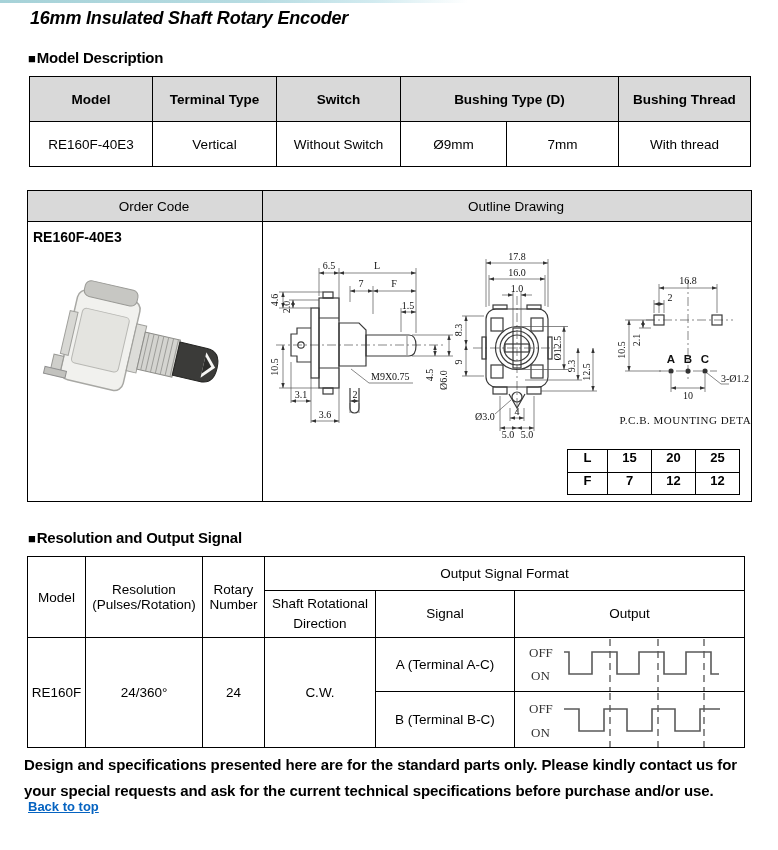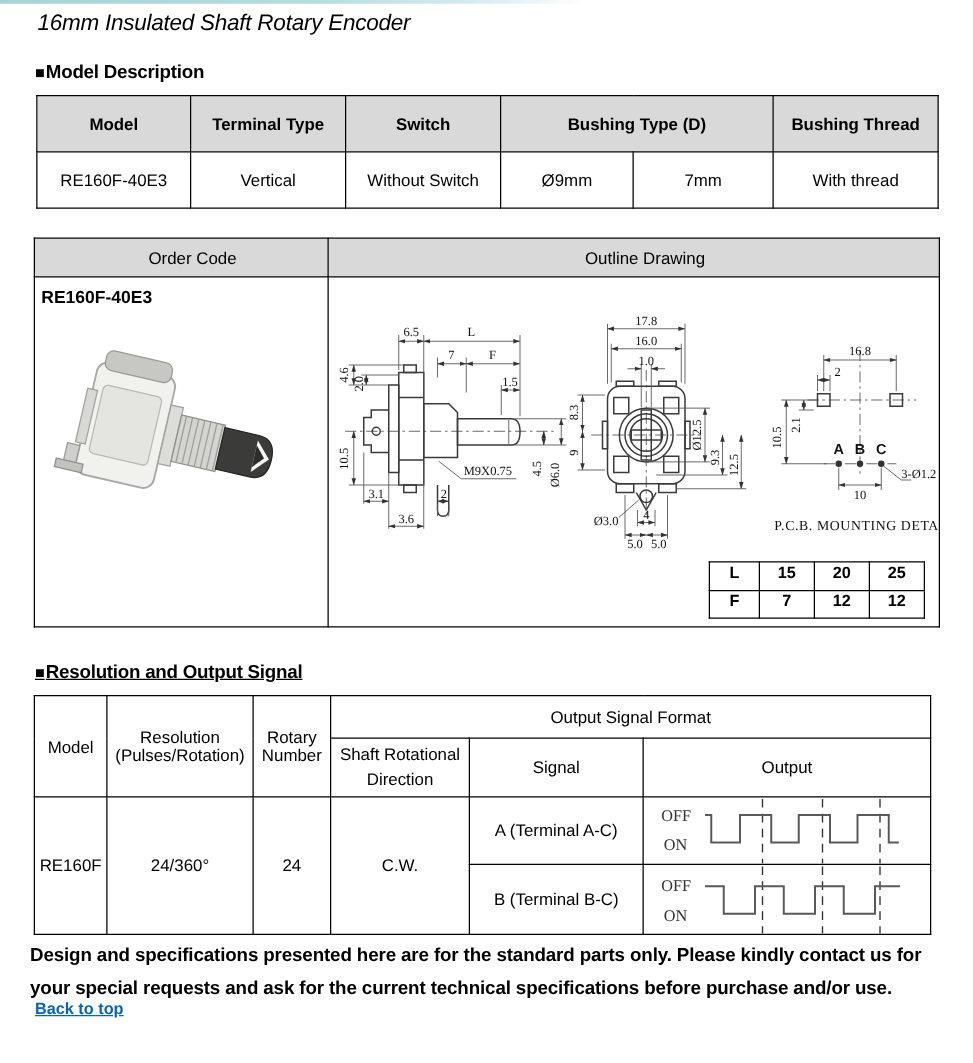--- a/index.html
+++ b/index.html
@@ -1,25 +1,25 @@
 <!DOCTYPE html>
 <html><head>
 <meta charset="utf-8">
 <style>
   html,body{margin:0;padding:0;}
   body{width:778px;height:850px;background:#fff;position:relative;overflow:hidden;
        font-family:"Liberation Sans",sans-serif;color:#000;}
   .top-strip{position:absolute;left:0;top:0;width:468px;height:3px;
        background:linear-gradient(to right,#a6d2d8 0%,#b7dce2 55%,#d2ebf0 80%,rgba(255,255,255,0) 100%);}
-  .page-title{position:absolute;left:30px;top:8px;font-size:18px;font-weight:normal;
+  .page-title{position:absolute;left:30px;top:8px;font-size:18px;font-weight:bold;
        font-style:italic;letter-spacing:-0.2px;}
   .sec-head{position:absolute;font-size:15px;font-weight:bold;letter-spacing:-0.2px;}
   .sec-head .mk{font-size:13px;margin-right:1px;}
   #sec1{left:28px;top:49px;}
-  #sec2{left:28px;top:529px;text-decoration:underline;}
+  #sec2{left:28px;top:529px;}
   table{border-collapse:collapse;table-layout:fixed;}
   td,th{border:1.5px solid #000;text-align:center;vertical-align:middle;
         font-size:13.5px;font-weight:normal;padding:0 2px;overflow:hidden;}
   .hdr{background:#d9d9d9;font-weight:bold;}
   .hdr2{background:#d9d9d9;font-weight:normal;padding-left:20px;}
   #t1{position:absolute;left:29px;top:76px;}
   #t1 th{height:44px;}
   #t1 td{height:44px;}
   #t2{position:absolute;left:27px;top:190px;}
   #t2 th{height:30px;}

